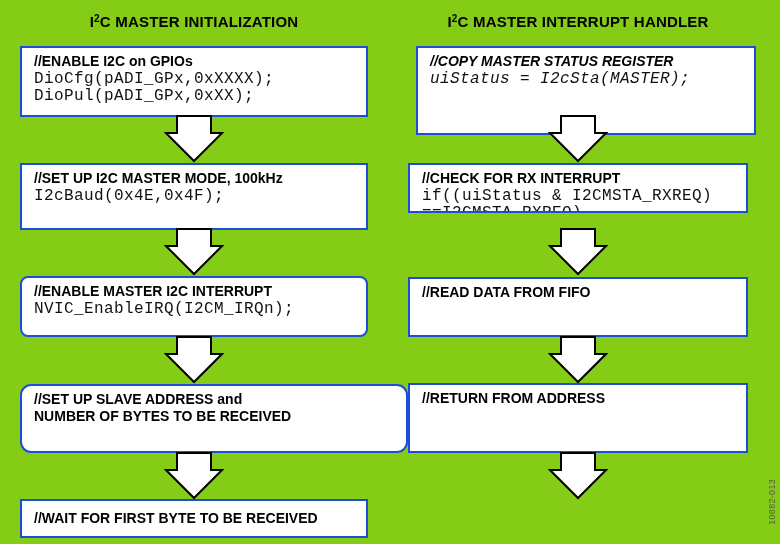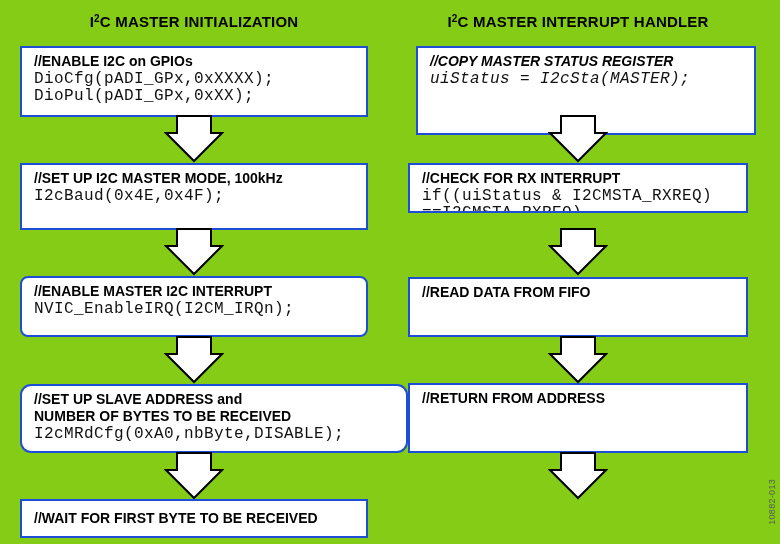--- a/index.html
+++ b/index.html
@@ -99,21 +99,20 @@
   </div>
 
   <div class="flow-box" style="left:20px; top:276px; width:348px; height:61px;border-radius:8px;">
     <div class="box-title">//ENABLE MASTER I2C INTERRUPT</div>
     <div class="box-code">NVIC_EnableIRQ(I2CM_IRQn);</div>
   </div>
 
   <div class="flow-box" style="left:20px; top:384px; width:388px; height:69px;border-radius:11px;">
     <div class="box-title">//SET UP SLAVE ADDRESS and</div>
     <div class="box-title">NUMBER OF BYTES TO BE RECEIVED</div>
-    <div class="box-code">I2cMRdCfg(0xA0,nbByte,DISABLE);</div>
   </div>
 
   <div class="flow-box box-compact" style="left:20px; top:499px; width:348px; height:39px;">
     <div class="box-title">//WAIT FOR FIRST BYTE TO BE RECEIVED</div>
   </div>
 
   <div class="flow-box" style="left:416px; top:46px; width:340px; height:89px;font-style:italic;">
     <div class="box-title">//COPY MASTER STATUS REGISTER</div>
     <div class="box-code">uiStatus = I2cSta(MASTER);</div>
   </div>

